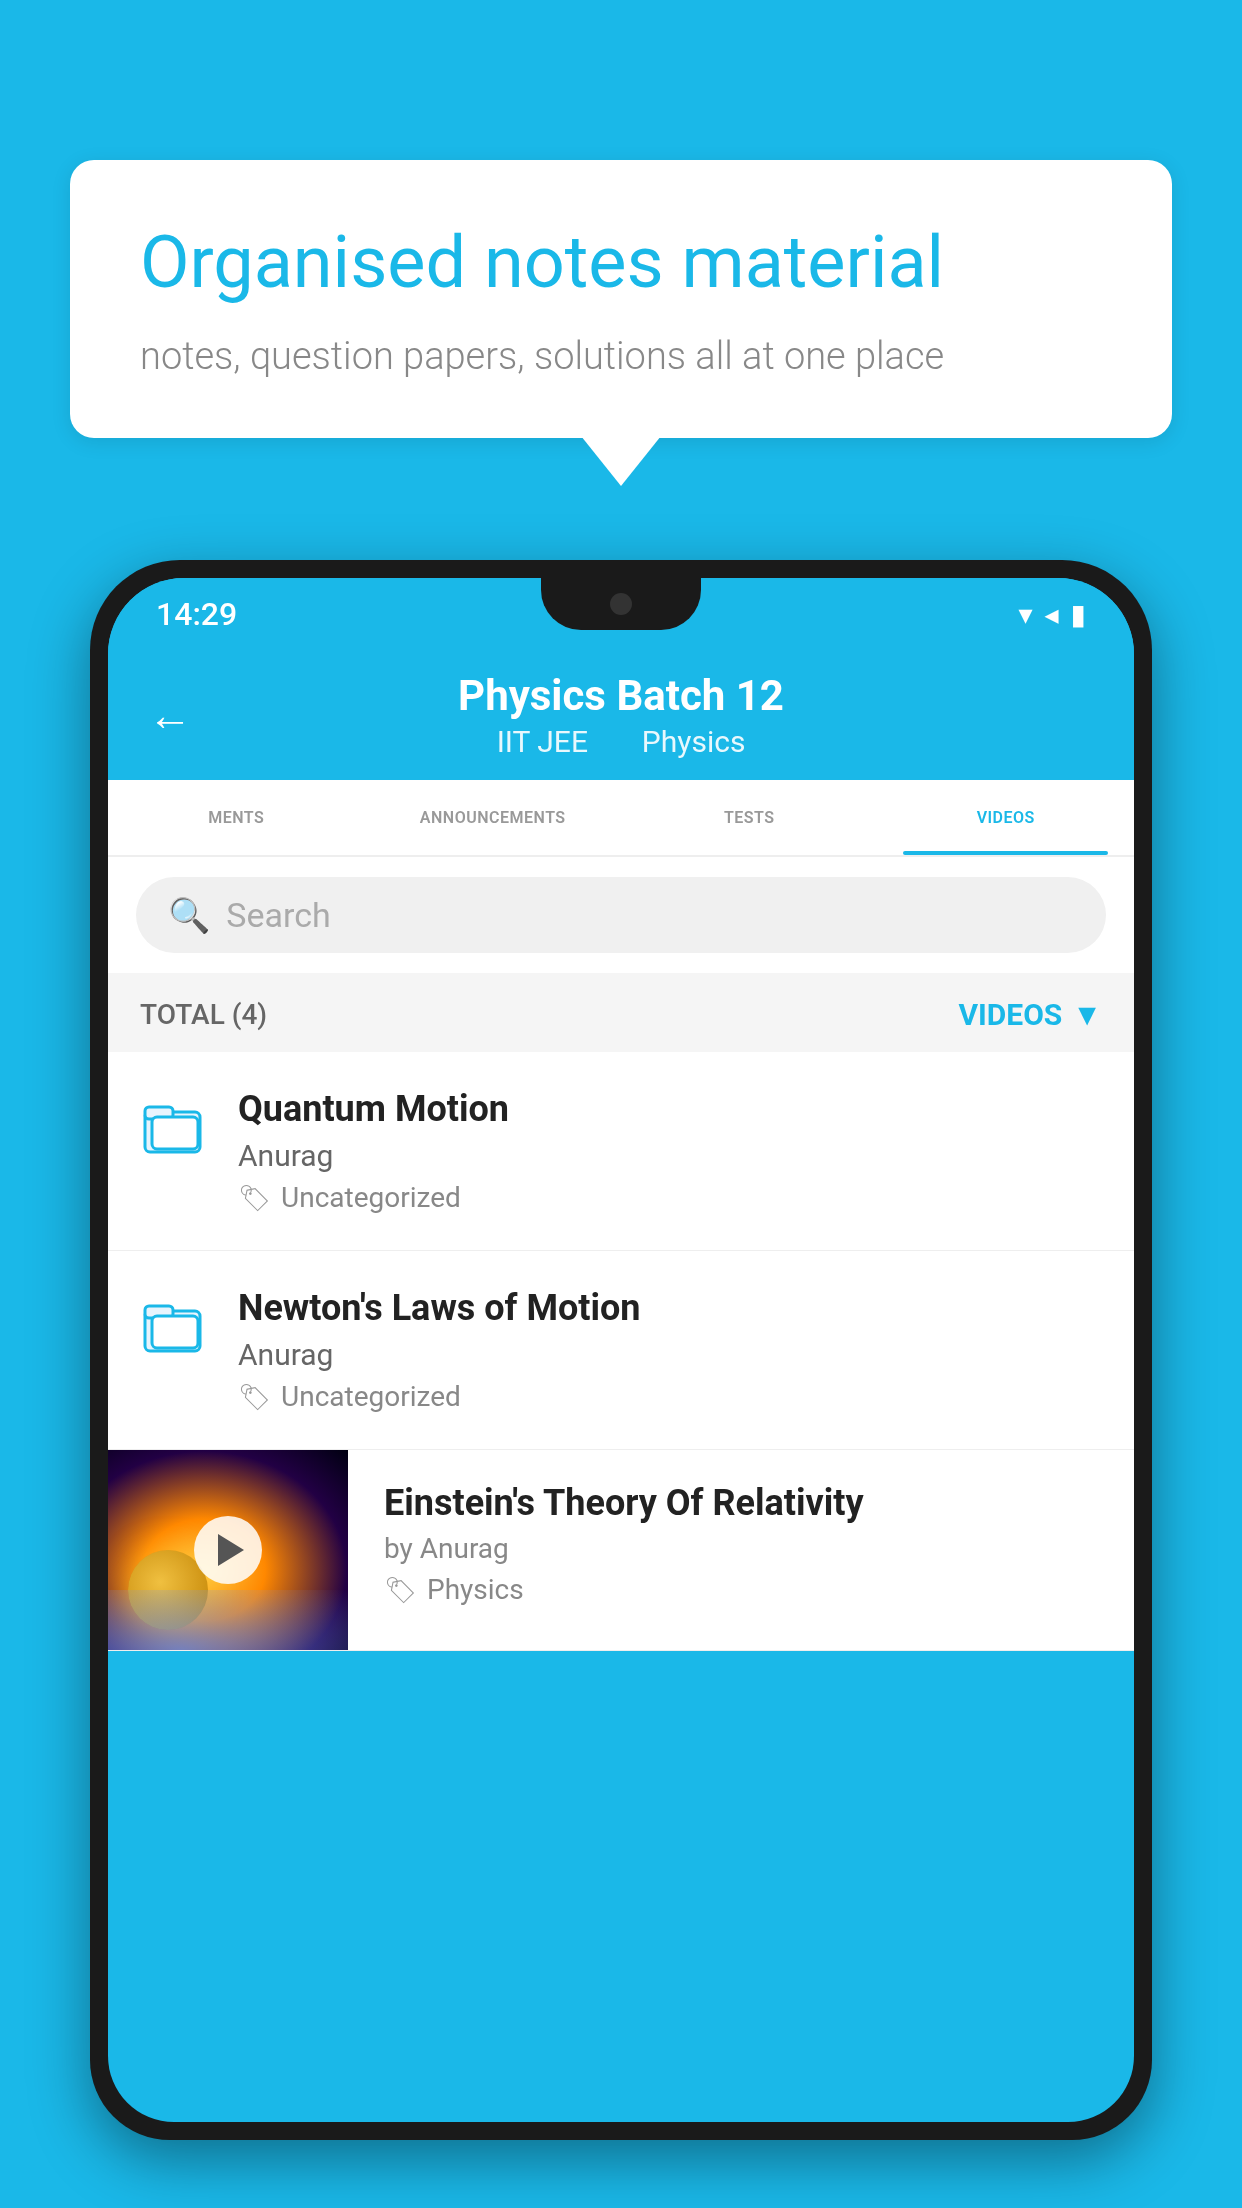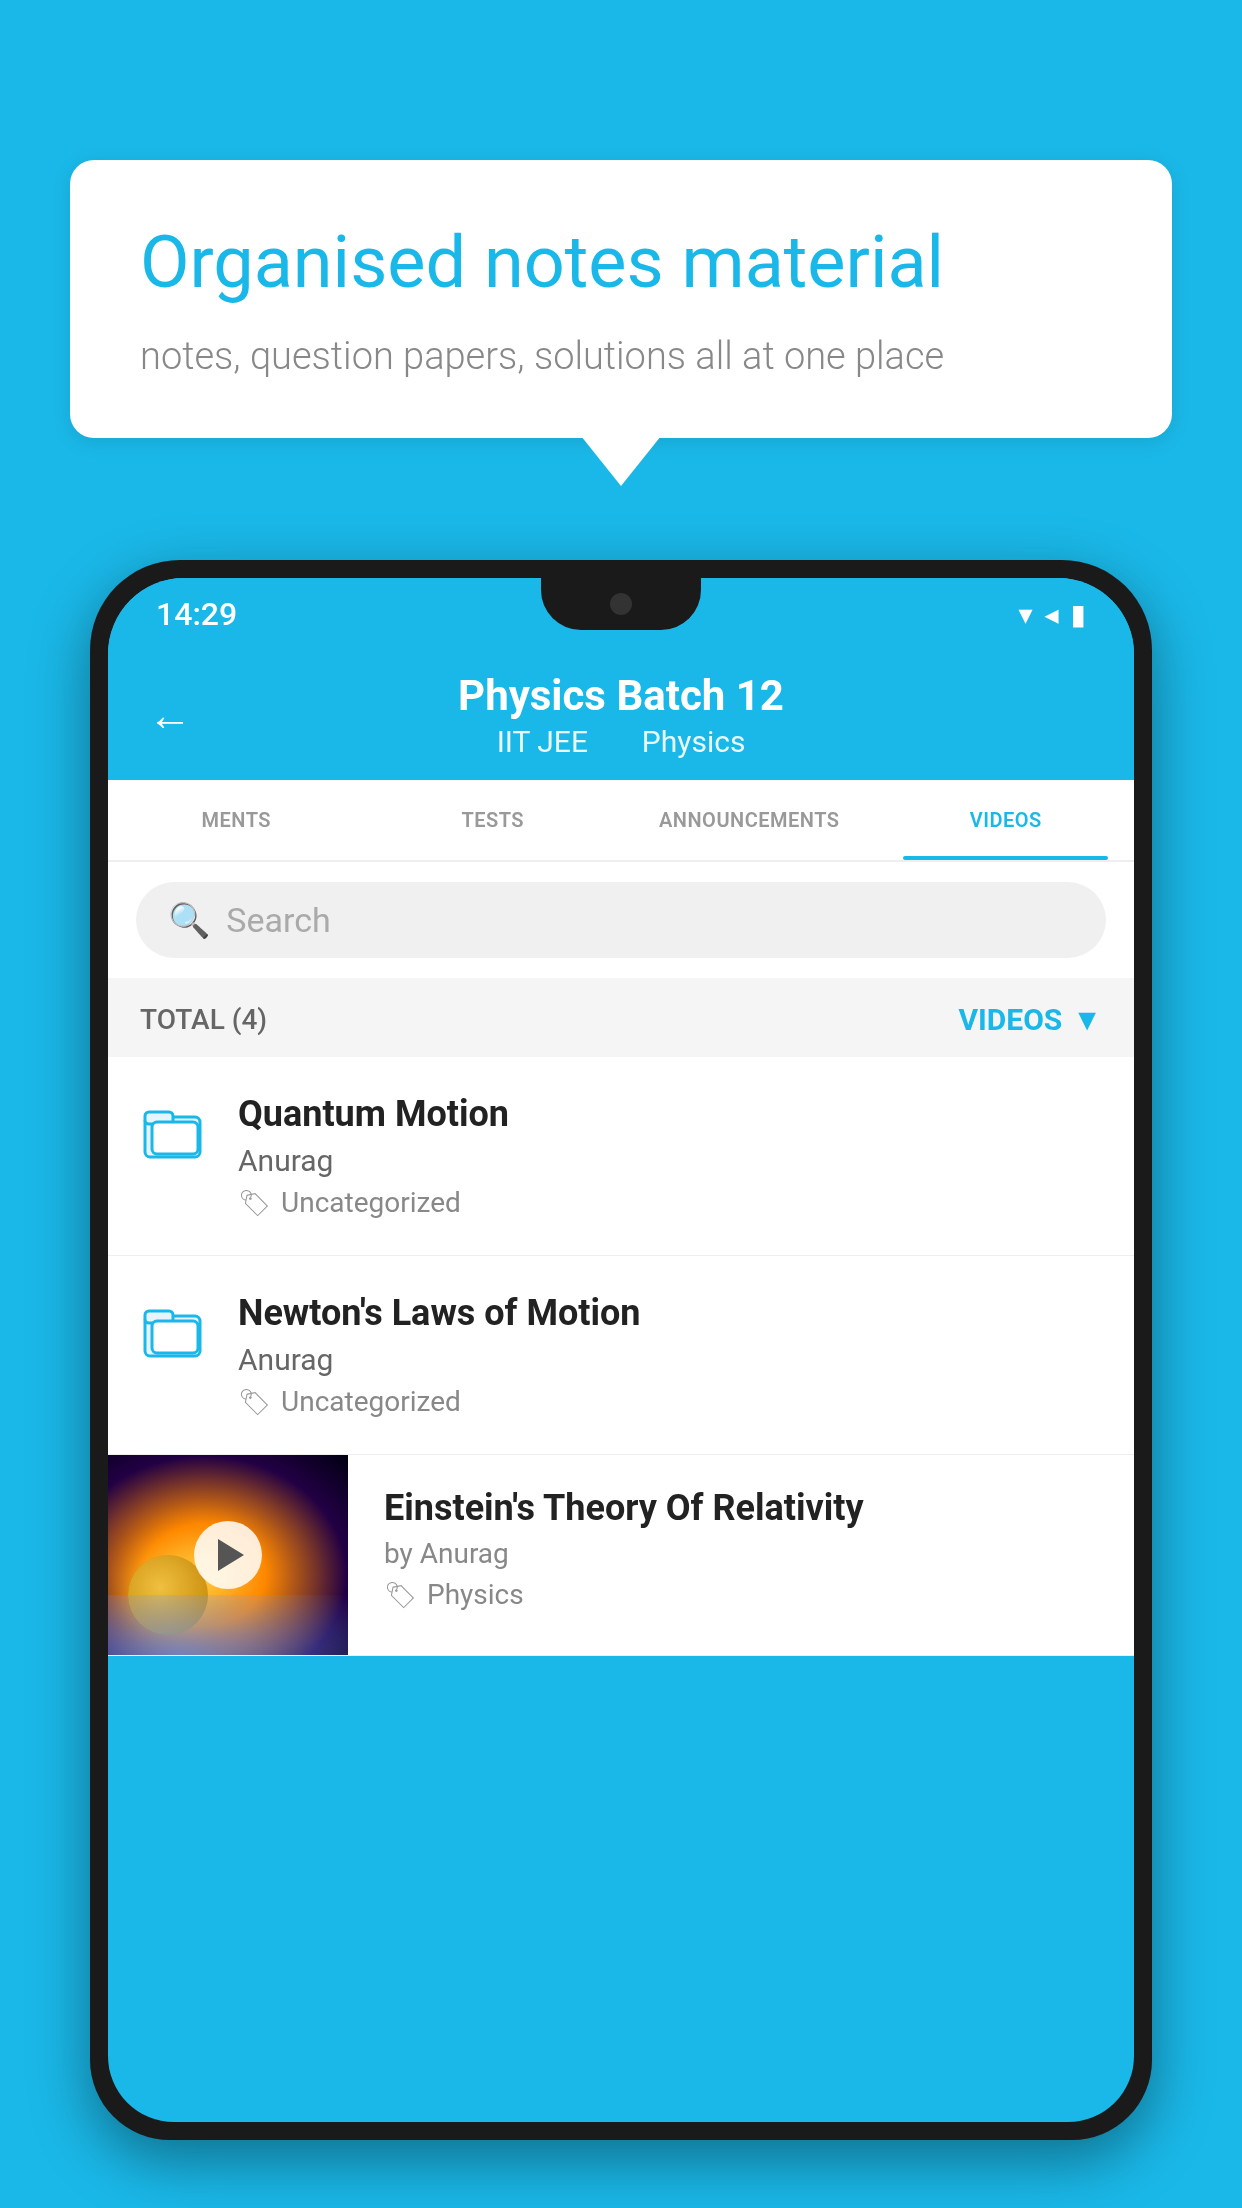--- a/index.html
+++ b/index.html
@@ -173,21 +173,21 @@
     .tabs-container {
       background: white;
       display: flex;
       border-bottom: 2px solid #eee;
     }
 
     .tab-item {
       flex: 1;
       text-align: center;
       padding: 28px 24px;
-      font-size: 20px;
+      font-size: 16px;
       font-weight: 600;
       color: #999;
       letter-spacing: 0.5px;
       position: relative;
     }
 
     .tab-item.active {
       color: #1ab8e8;
     }
 
@@ -438,24 +438,24 @@
           <span class="subtitle-sep">&nbsp;&nbsp;</span>
           <span>Physics</span>
         </div>
       </div>
 
       <div class="tabs-container">
         <div class="tab-item">
           <span>MENTS</span>
         </div>
         <div class="tab-item">
+          <span>ANNOUNCEMENTS</span>
+        </div>
+        <div class="tab-item">
           <span>TESTS</span>
-        </div>
-        <div class="tab-item">
-          <span>ANNOUNCEMENTS</span>
         </div>
         <div class="tab-item active">
           <span>VIDEOS</span>
         </div>
       </div>
 
       <div class="content-area">
 
         <div class="search-bar-container">
           <div class="search-bar">

